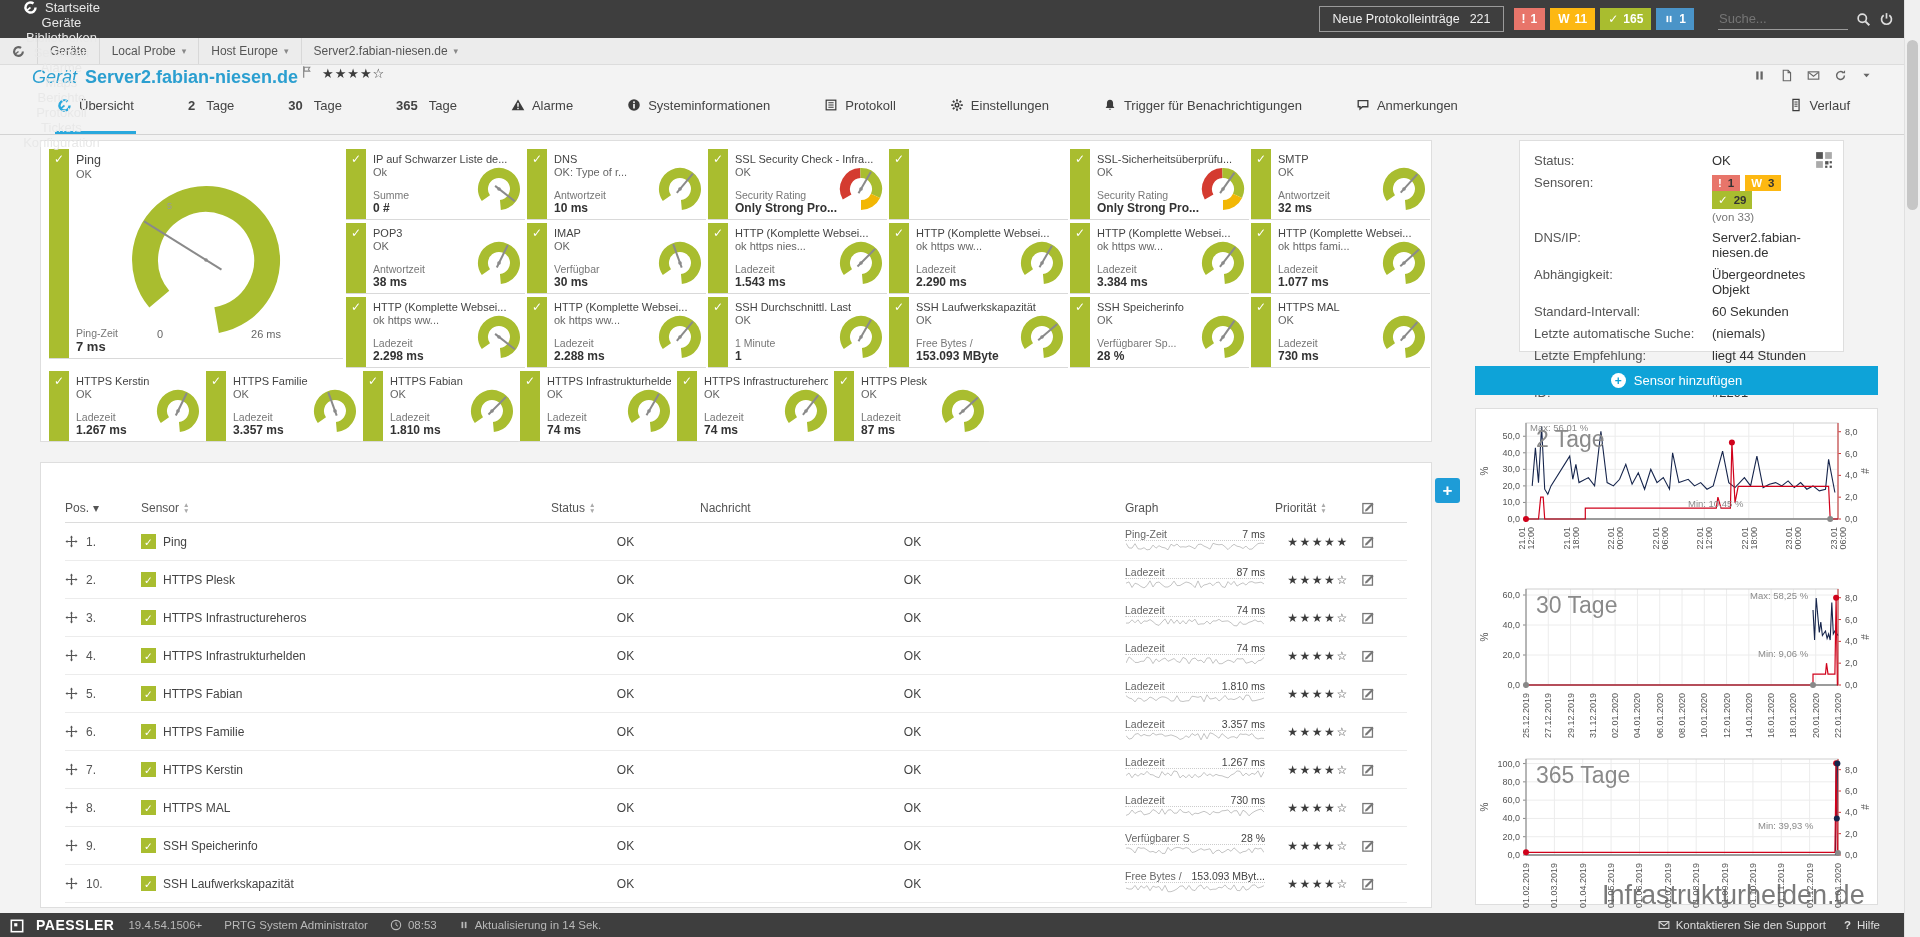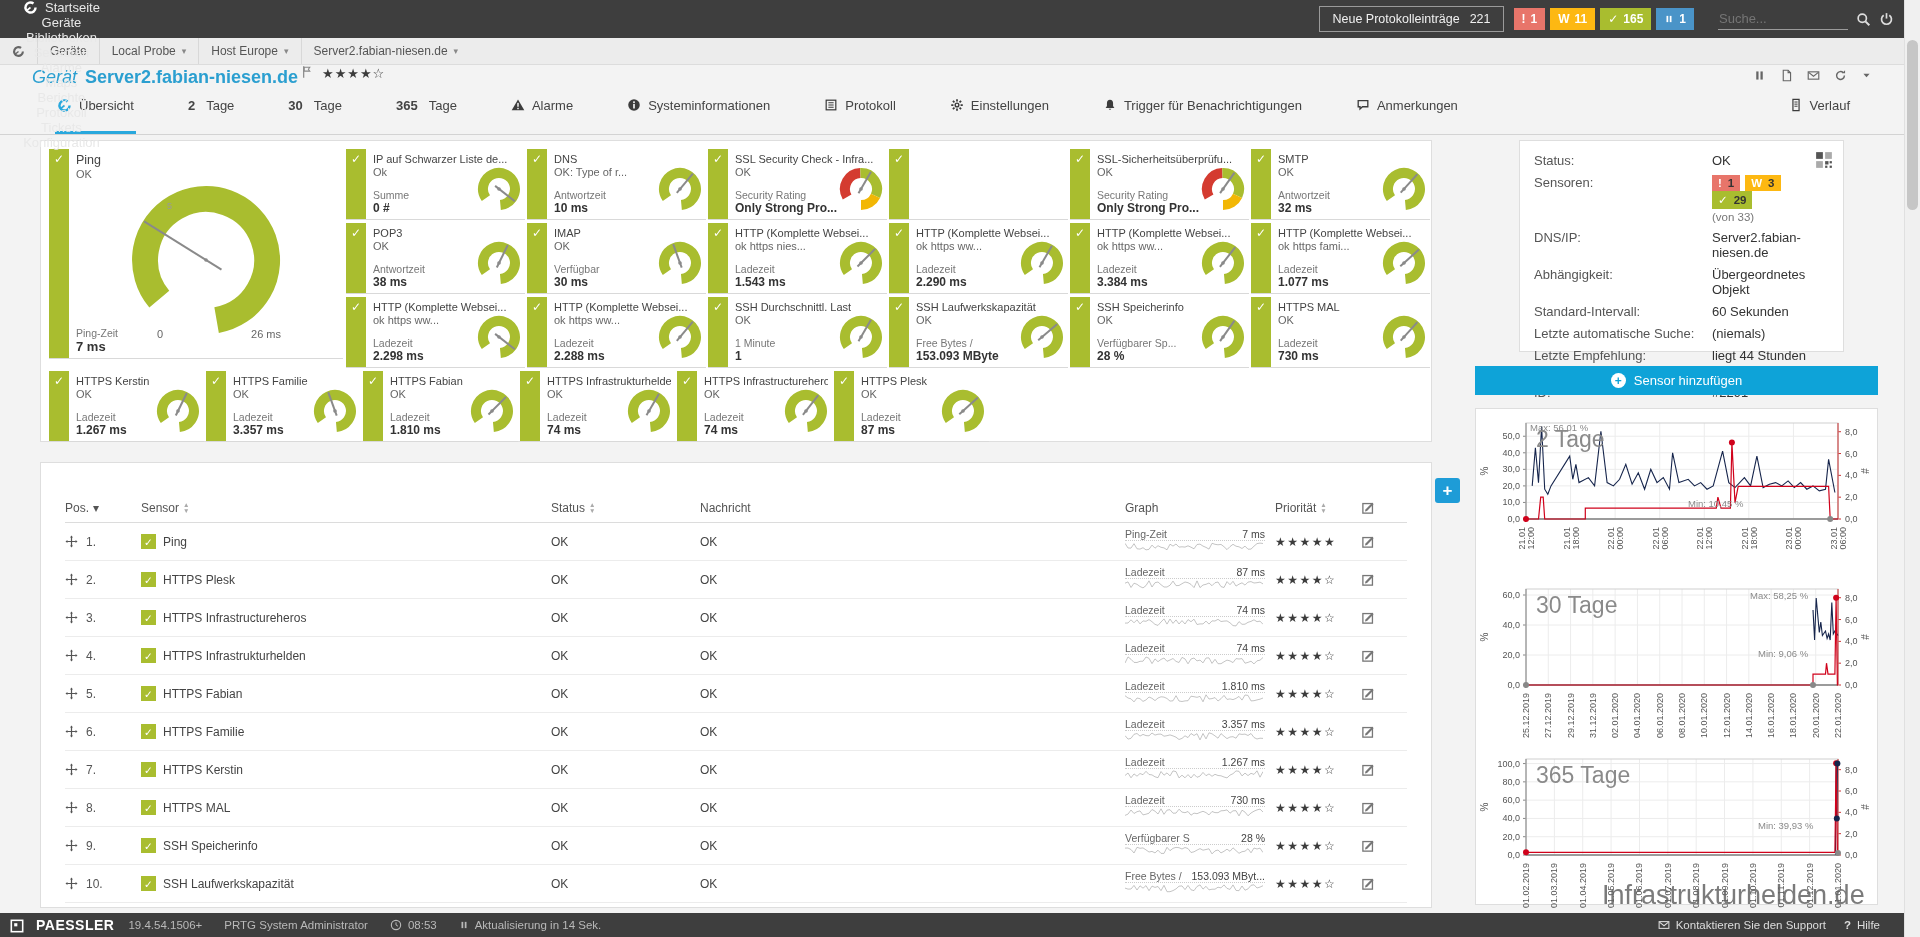--- a/index.html
+++ b/index.html
@@ -94,21 +94,21 @@
     cursor:pointer; font-family:inherit; }
   .plus-circle { width:15px; height:15px; border-radius:50%; background:#fff; color:#0ea3d8;
     font-weight:bold; font-size:12px; display:inline-flex; align-items:center; justify-content:center; }
 
   
   #floating-add { position:absolute; left:1435px; top:478px; width:25px; height:25px; background:#1e9cd7;
     color:#fff; border-radius:3px; font-size:17px; font-weight:bold; display:flex; align-items:center;
     justify-content:center; cursor:pointer; z-index:15; }
 
   
-  #table-card { padding:30px 24px 16px 24px; }
+  #table-card { padding:30px 24px 16px 24px;text-align:center; }
   .trow { display:grid; grid-template-columns:76px 410px 149px 425px 150px 86px 1fr;
     align-items:center; min-height:38px; border-bottom:1px solid #ececec; font-size:12px; color:#444; }
   .trow.thead { min-height:30px; color:#555; border-bottom:1px solid #dcdcdc; font-size:12px; }
   .th { display:flex; align-items:center; gap:4px; cursor:pointer; }
   .sort-glyph { font-size:6.5px; color:#aaa; line-height:.8; display:inline-flex; flex-direction:column; }
   .pos-cell { display:flex; align-items:center; gap:8px; color:#555; }
   .drag { color:#555; cursor:grab; }
   .sensor-cell { display:flex; align-items:center; gap:7px; cursor:pointer; }
   .chk { width:15px; height:15px; background:#a9bd2f; color:#fff; font-size:10.5px; font-weight:bold;
     display:inline-flex; align-items:center; justify-content:center; flex:none; }

